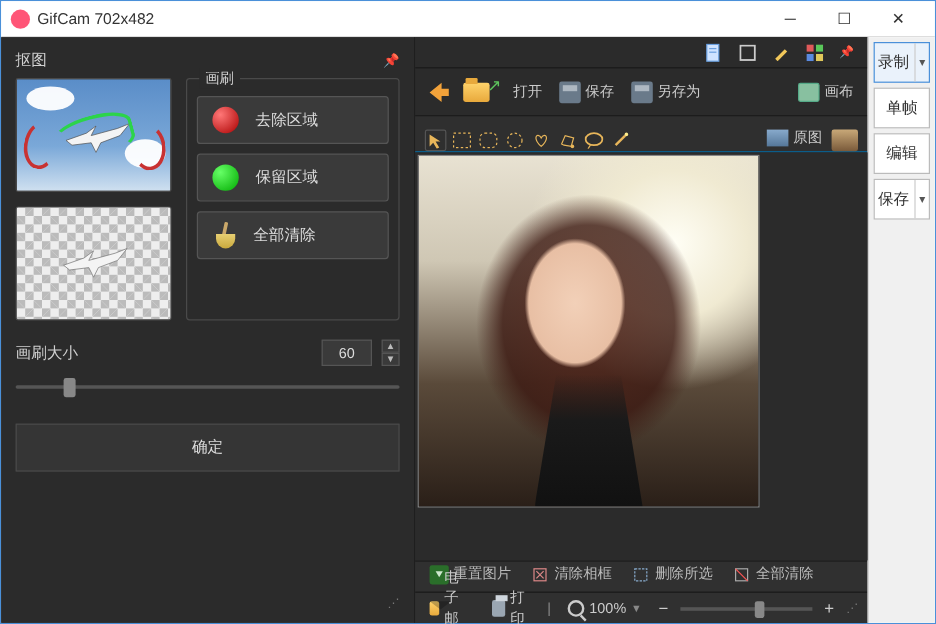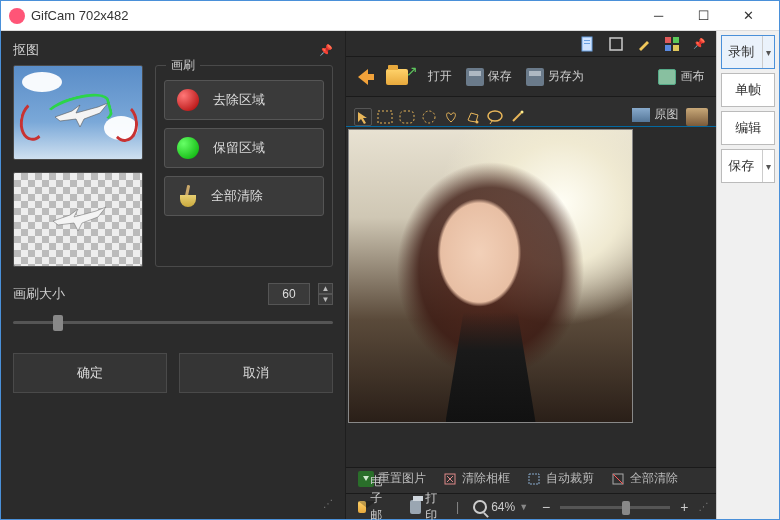--- a/index.html
+++ b/index.html
@@ -199,21 +199,20 @@
             <div>▼</div>
           </div>
         </div>
         <div class="slider">
           <div class="slider-track"></div>
           <div class="slider-thumb"></div>
         </div>
 
         <div class="btn-row">
           <div class="big-btn">确定</div>
-          <div class="big-btn">取消</div>
         </div>
 
         <div class="left-footer">⋰</div>
       </div>
 
       <div class="editor">
         <div class="mini-toolbar">
           <span class="mini-spacer"></span>
           <span class="mini-ico">
               <svg width="14" height="16">
@@ -342,21 +341,21 @@
                 </svg>
               </span>
             <span>清除相框</span>
           </div>
           <div class="bb-group">
             <span class="bb-ico">
                 <svg width="14" height="14">
                   <rect x="2" y="2" width="10" height="10" fill="none" stroke="#8ac" stroke-dasharray="2 1"></rect>
                 </svg>
               </span>
-            <span>自动裁剪</span>
+            <span>删除所选</span>
           </div>
           <div class="bb-group">
             <span class="bb-ico">
                 <svg width="14" height="14">
                   <rect x="2" y="2" width="10" height="10" fill="none" stroke="#aaa"></rect>
                   <path d="M2 2 L12 12" stroke="#f55"></path>
                 </svg>
               </span>
             <span>全部清除</span>
           </div>
@@ -367,21 +366,21 @@
             <span class="mail-ico"></span>
             <span>电子邮件</span>
           </div>
           <div class="bb-group">
             <span class="printer-ico"></span>
             <span>打印</span>
           </div>
           <span style="color:#888;">|</span>
           <div class="bb-group">
             <span class="zoom-ico"></span>
-            <span>64%</span>
+            <span>100%</span>
             <span style="font-size:9px;color:#888;">▼</span>
           </div>
           <span style="font-size:14px;cursor:pointer;">−</span>
           <div class="zoom-slider">
             <div class="tr"></div>
               <div class="th"></div>
           </div>
           <span style="font-size:14px;cursor:pointer;">+</span>
           <span class="bb-resize">⋰</span>
         </div>

